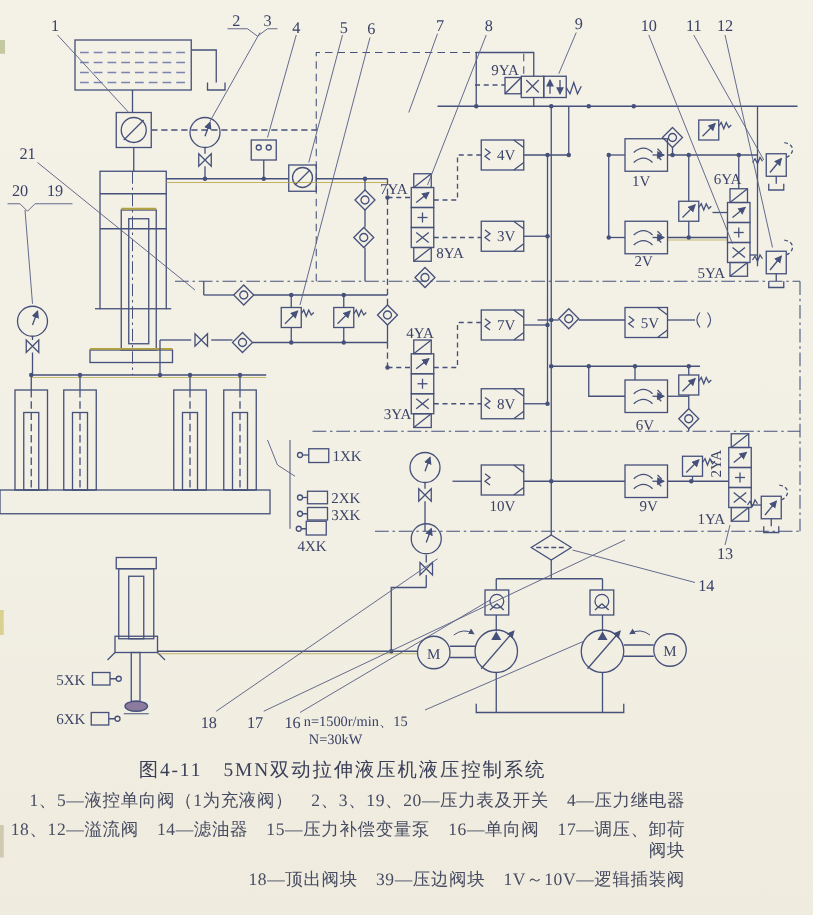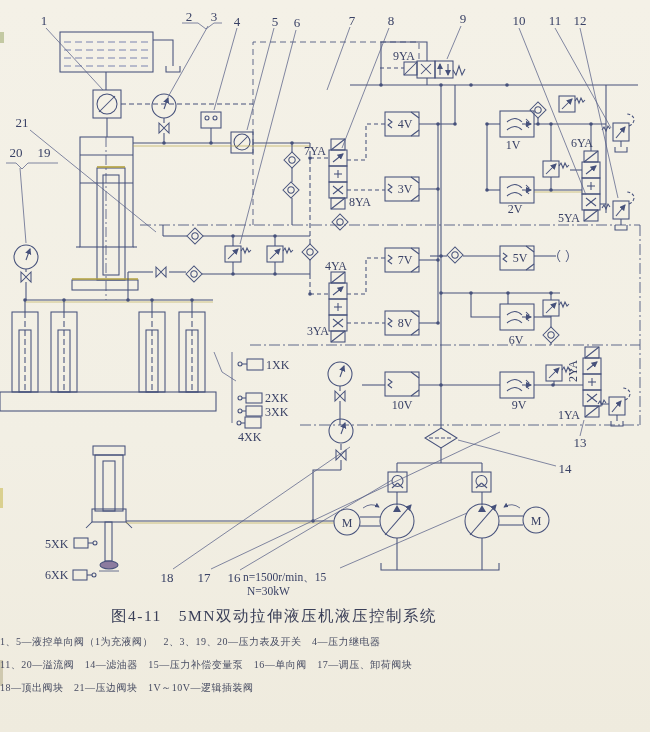--- a/index.html
+++ b/index.html
@@ -6,21 +6,21 @@
   body{width:650px;height:732px;background:#efece0;font-family:"Liberation Serif",serif}
   .page{position:relative;width:650px;height:732px;overflow:hidden;
         background:linear-gradient(180deg,#f4f1e7 0%,#f2efe4 60%,#efebde 100%)}
   svg{display:block}
   svg text{fill:#3a4266;font-family:"Liberation Serif",serif}
   .num{font-size:13px}
   .lbl{font-size:12px}
   .sm{font-size:11.5px}
   .caption{position:absolute;left:0;top:600px;width:548px}
   .cap-title{text-align:center;font-size:15.5px;color:#3a3f58;letter-spacing:1.5px;margin-top:6px}
-  .cap-line{text-align:left;font-size:10px;color:#474c62;letter-spacing:.5px;margin-top:6px;line-height:17px}
+  .cap-line{text-align:right;font-size:14px;color:#474c62;letter-spacing:.5px;margin-top:6px;line-height:17px}
   .edge-mark{position:absolute;opacity:.55}
 </style>
 </head>
 <body>
 
 <div class="page">
 
 <svg width="650" height="602" viewBox="0 0 650 602">
   <defs>
     <marker id="ah" markerWidth="7" markerHeight="7" refX="5" refY="3" orient="auto">
@@ -510,17 +510,17 @@
   </g>
 </svg>
 
 <div class="edge-mark" style="left:0;top:32px;width:4px;height:11px;background:#9aa86a"></div>
 <div class="edge-mark" style="left:0;top:488px;width:3px;height:20px;background:#c7b84a"></div>
 <div class="edge-mark" style="left:0;top:660px;width:3px;height:26px;background:#b4ad87"></div>
 
 <div class="caption">
   <div class="cap-title">图4-11　5MN双动拉伸液压机液压控制系统</div>
   <div class="cap-line">1、5—液控单向阀（1为充液阀）　2、3、19、20—压力表及开关　4—压力继电器</div>
-  <div class="cap-line">11、20—溢流阀　14—滤油器　15—压力补偿变量泵　16—单向阀　17—调压、卸荷阀块</div>
-  <div class="cap-line">18—顶出阀块　21—压边阀块　1V～10V—逻辑插装阀</div>
+  <div class="cap-line">18、12—溢流阀　14—滤油器　15—压力补偿变量泵　16—单向阀　17—调压、卸荷阀块</div>
+  <div class="cap-line">18—顶出阀块　39—压边阀块　1V～10V—逻辑插装阀</div>
 </div>
 
 </div>
 
 </body></html>

